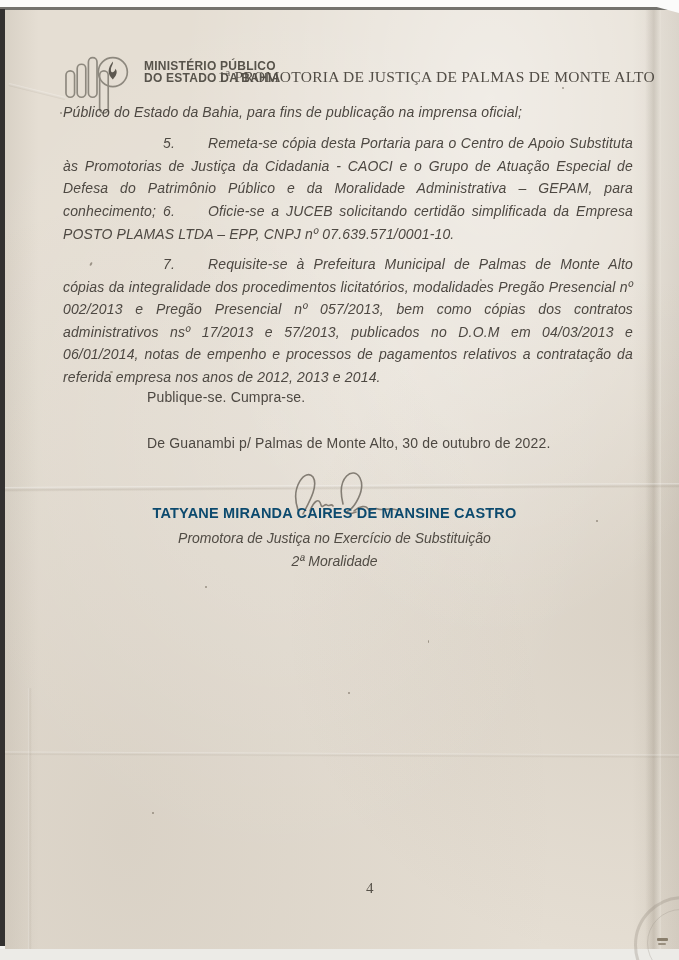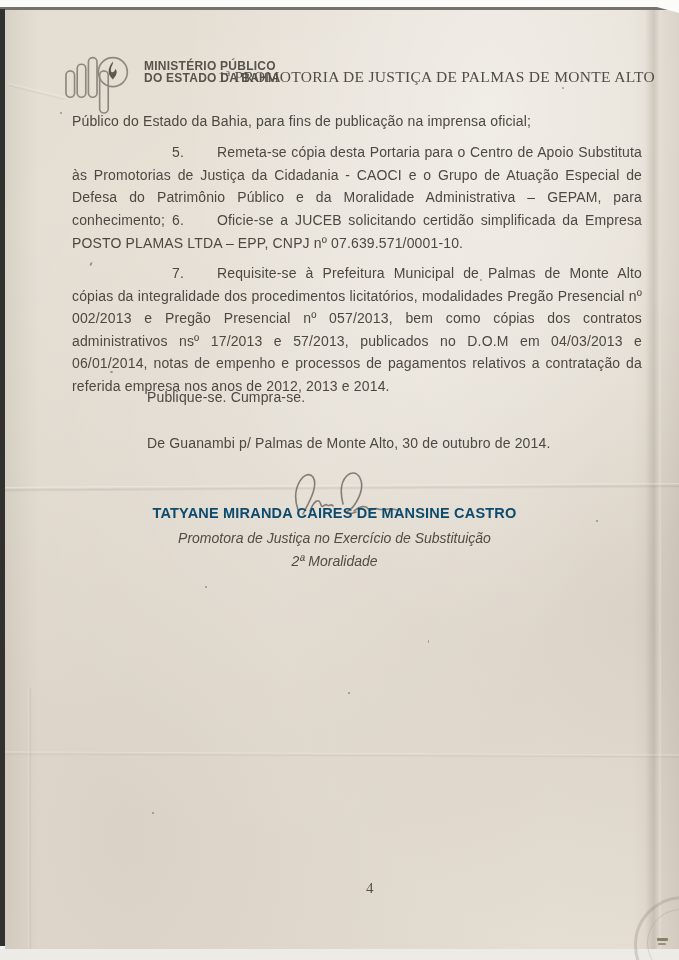--- a/index.html
+++ b/index.html
@@ -38,21 +38,21 @@
     background:linear-gradient(180deg, rgba(255,255,255,0.3), rgba(120,108,90,0.12));}
   .speck{position:absolute;border-radius:50%;background:rgba(92,83,69,0.55);}
   
   .logo-mark{position:absolute;left:64px;top:52px;width:66px;height:64px;}
   .org-name{position:absolute;left:144px;top:60px;font-size:12px;font-weight:bold;
     line-height:12px;color:#57534b;letter-spacing:0.25px;}
   .doc-title{position:absolute;right:24px;top:68px;
     font-family:"Liberation Serif", serif;font-size:15.5px;color:#514c45;letter-spacing:0.3px;}
   
   .para{position:absolute;left:62px;width:570px;font-size:14px;line-height:22.6px;
-    color:#4d4842;text-align:justify;letter-spacing:0.15px;margin:10px;}
+    color:#4d4842;text-align:justify;letter-spacing:0.15px;margin:1px;font-style:italic;}
   .para.single{text-align:left;}
   .num-indent{text-indent:100px;}
   .numgap{display:inline-block;width:33px;}
   .intro{top:100px;}
   .p5{top:131px;}
   .p6{top:199px;}
   .p7{top:252px;}
   .order-line{position:absolute;left:147px;top:389px;font-size:14px;color:#4d4842;letter-spacing:0.15px;text-align:right;}
   .dateline{position:absolute;left:147px;top:435px;font-size:14px;color:#4d4842;letter-spacing:0.15px;}
   
@@ -115,21 +115,21 @@
 
 <p class="para single intro">Público do Estado da Bahia, para fins de publicação na imprensa oficial;</p>
 
 <p class="para num-indent p5"><span>5.</span><span class="numgap"></span><span>Remeta-se cópia desta Portaria para o Centro de Apoio Substituta às Promotorias de Justiça da Cidadania - CAOCI e o Grupo de Atuação Especial de Defesa do Patrimônio Público e da Moralidade Administrativa – GEPAM, para conhecimento;</span></p>
 
 <p class="para num-indent p6"><span>6.</span><span class="numgap"></span><span>Oficie-se a JUCEB solicitando certidão simplificada da Empresa POSTO PLAMAS LTDA – EPP, CNPJ nº 07.639.571/0001-10.</span></p>
 
 <p class="para num-indent p7"><span>7.</span><span class="numgap"></span><span>Requisite-se à Prefeitura Municipal de Palmas de Monte Alto cópias da integralidade dos procedimentos licitatórios, modalidades Pregão Presencial nº 002/2013 e Pregão Presencial nº 057/2013, bem como cópias dos contratos administrativos nsº 17/2013 e 57/2013, publicados no D.O.M em 04/03/2013 e 06/01/2014, notas de empenho e processos de pagamentos relativos a contratação da referida empresa nos anos de 2012, 2013 e 2014.</span></p>
 
 <div class="order-line">Publique-se. Cumpra-se.</div>
-<div class="dateline">De Guanambi p/ Palmas de Monte Alto, 30 de outubro de 2014.</div>
+<div class="dateline">De Guanambi p/ Palmas de Monte Alto, 30 de outubro de 2022.</div>
 
 <svg class="sig-squiggle" viewBox="0 0 112 58">
   <g stroke="#6e685f" stroke-width="1.6" fill="none" stroke-linecap="round" opacity="0.82">
     <path d="M10 46 C2 22 18 4 25 13 C31 22 20 40 15 50"></path>
     <path d="M22 47 C26 37 31 33 33 41 C34 45 37 39 39 41 C41 43 43 39 45 42"></path>
     <path d="M55 40 C48 12 66 2 72 14 C78 26 66 44 60 47 C56 49 60 51 68 48"></path>
     <path d="M66 47 C72 42 78 41 80 45 C82 49 86 43 90 45 C94 47 102 43 109 46"></path>
   </g>
 </svg>
 <div class="sig-name">TATYANE MIRANDA CAIRES DE MANSINE CASTRO</div>

